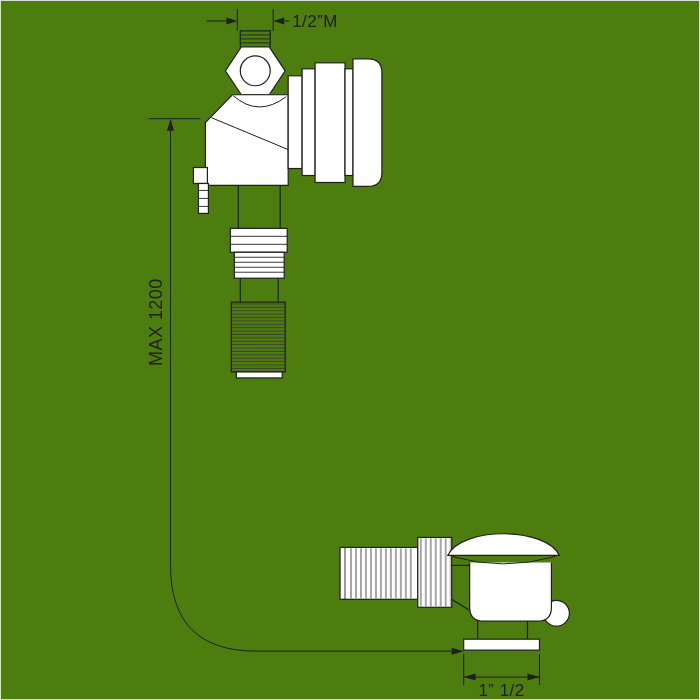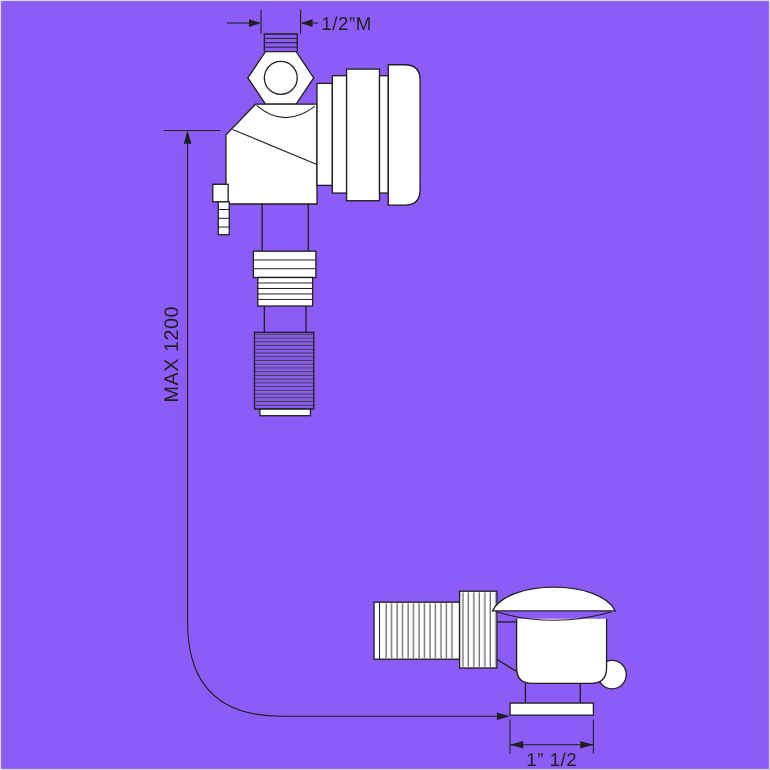--- a/index.html
+++ b/index.html
@@ -6,21 +6,21 @@
     margin: 0;
     padding: 0;
     background: #ffffff;
     font-family: "Liberation Sans", "DejaVu Sans", sans-serif;
   }
   .canvas {
     position: relative;
     width: 698px;
     height: 698px;
     border: 1px solid #dcdcdc;
-    background: #8b5cf6;
+    background: #4d7c0f;
     box-sizing: content-box;
     overflow: hidden;
   }
   svg text {
     fill: #1f1f1f;
     stroke: none;
   }
   .dim-label {
     font-size: 17px;
     letter-spacing: 0.5px;

